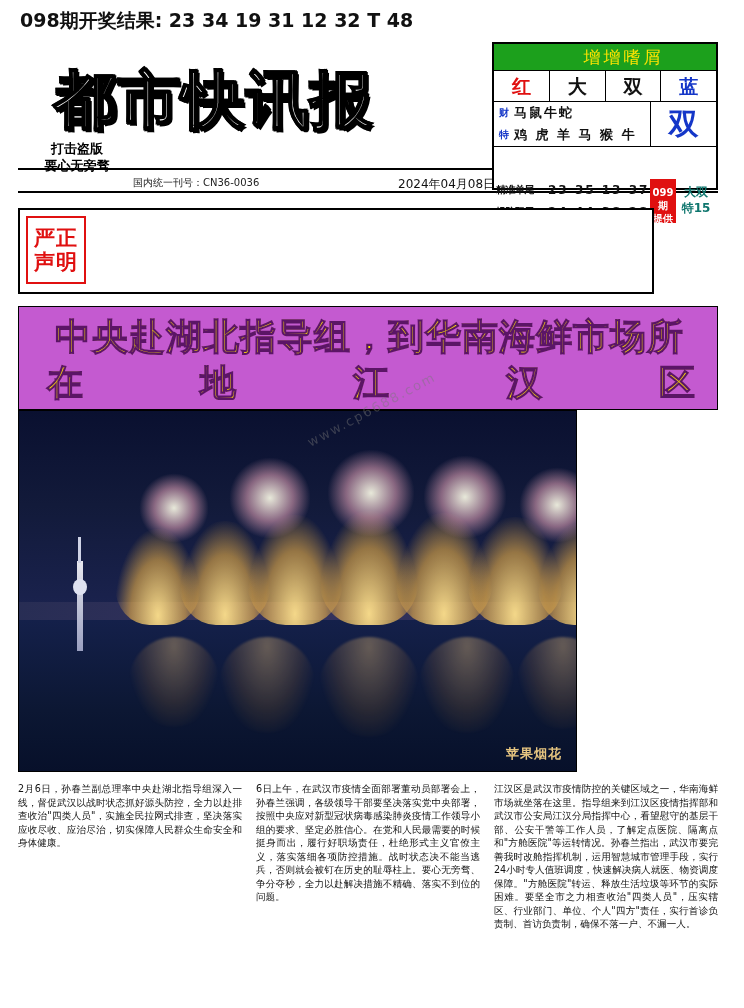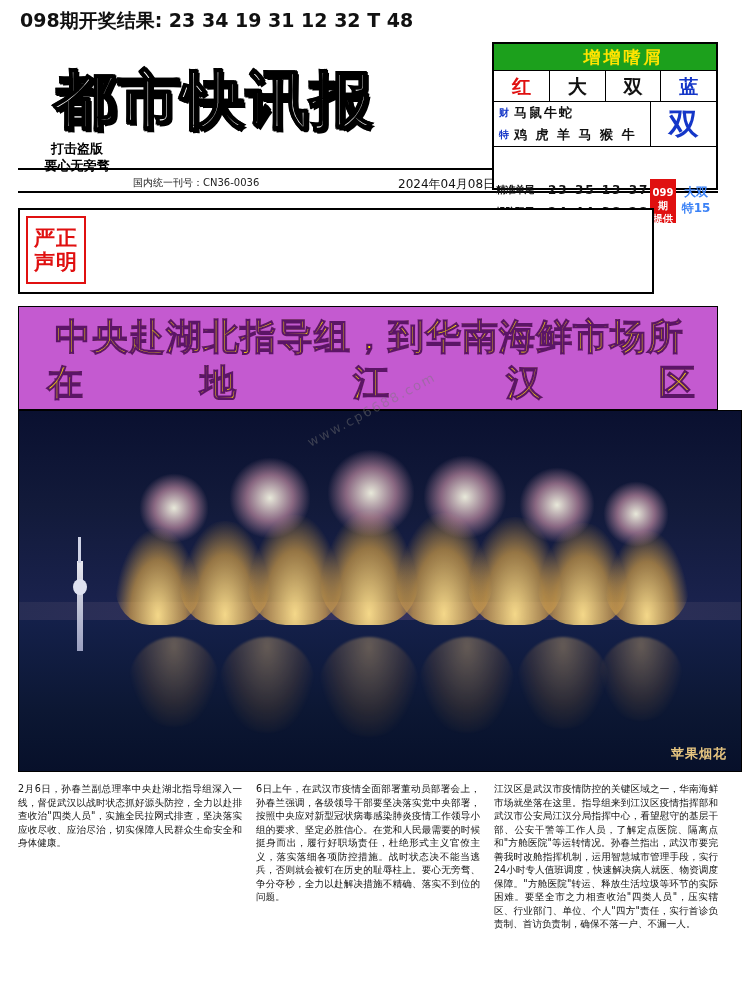--- a/index.html
+++ b/index.html
@@ -113,21 +113,21 @@
     height: 148px;
     border: 2px solid #000;
     box-sizing: border-box;
     background: #fff;
   }
   .cb-header {
     height: 26px;
     background: #1ca01c;
     color: #ffe400;
     font-size: 17px;
-    font-weight: bold;
+    font-weight: normal;
     text-align: center;
     line-height: 26px;
     letter-spacing: 3px;
     border-bottom: 1px solid #000;
     padding-left: 37px;
   }
   .cb-row1 {
     display: flex;
     height: 30px;
     border-bottom: 1px solid #000;
@@ -229,21 +229,21 @@
     line-height: 13px;
     padding-top: 7px;
     box-sizing: border-box;
   }
   .cb-special {
     position: absolute;
     right: 0px;
     top: 0px;
     width: 40px;
     height: 44px;
-    color: #3b82f6;
+    color: #0f766e;
     font-size: 12px;
     font-weight: bold;
     text-align: center;
     line-height: 16px;
     padding-top: 5px;
     box-sizing: border-box;
   }
 
   
   .statement {
@@ -323,21 +323,21 @@
     font-weight: bold;
     color: #ffe400;
     -webkit-text-stroke: 1px #5b1566;
   }
 
   
   .photo {
     position: absolute;
     left: 18px;
     top: 410px;
-    width: 724px;
+    width: 559px;
     height: 362px;
     background: #050914;
     border: 1px solid #000;
     box-sizing: border-box;
     overflow: hidden;
   }
   .sky {
     position: absolute;
     left: 0; top: 0; width: 100%; height: 58%;
     background: linear-gradient(#0a1030 0%, #121a3a 45%, #1b2350 100%);

